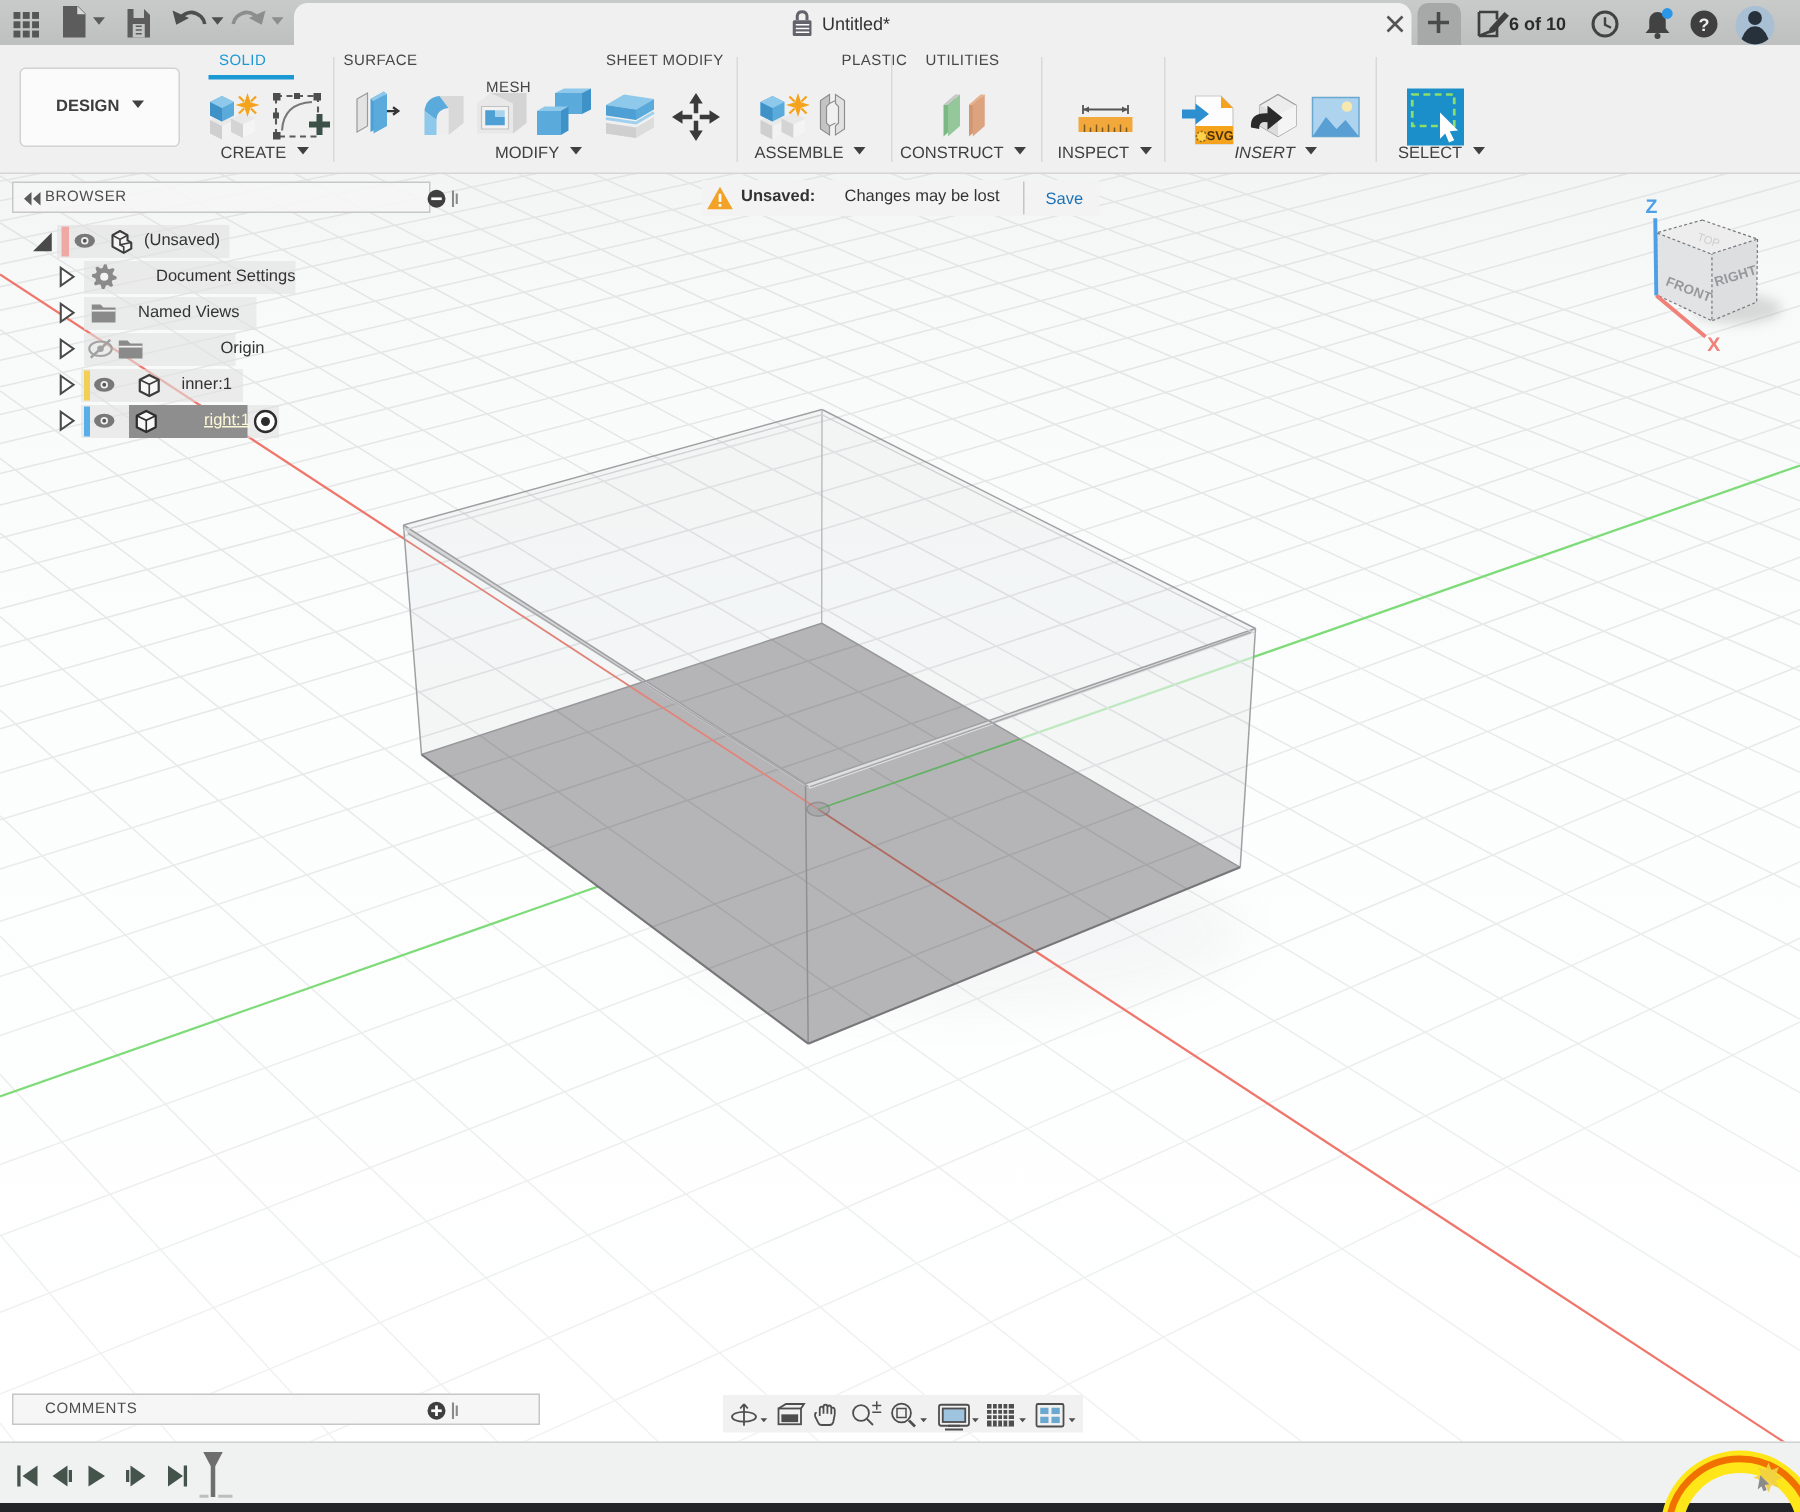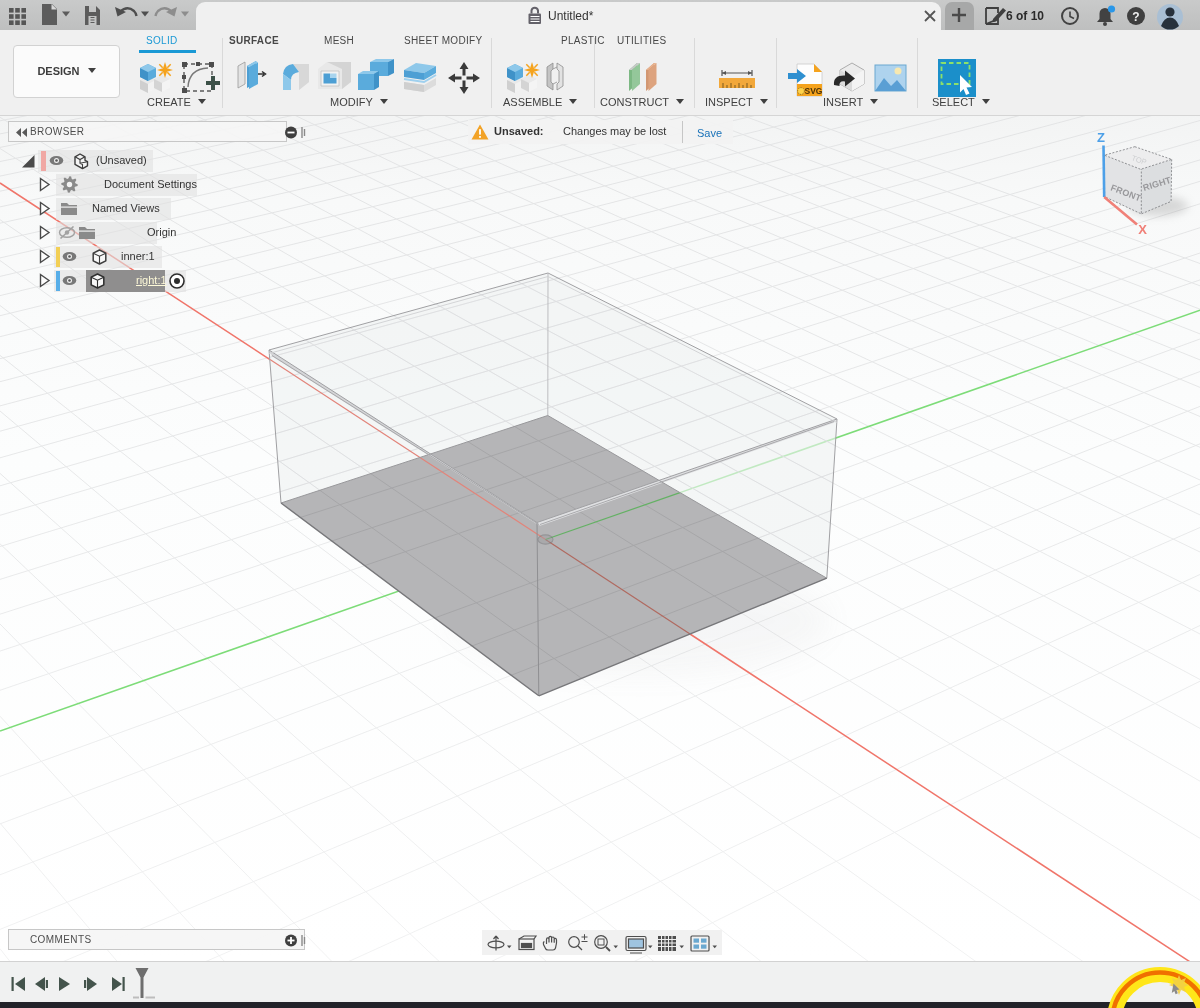--- a/index.html
+++ b/index.html
@@ -18,21 +18,21 @@
 #solidu { position:absolute; left:139px; top:20px; width:57px; height:3px; background:#1a99d5; }
 .grplabel { position:absolute; top:66px; font-size:11px; color:#404040; white-space:nowrap; }
 .grplabel .car { display:inline-block; margin-left:4px; vertical-align:2px; width:0; height:0; border-left:4px solid transparent; border-right:4px solid transparent; border-top:5px solid #404040; }
 .vsep { position:absolute; top:8px; height:70px; width:1px; background:#d9d9d9; }
 #designbtn { position:absolute; left:13px; top:15px; width:107px; height:53px; background:#fbfbfb; border:1px solid #d2d2d2; border-radius:4px; text-align:center; line-height:51px; font-size:11px; font-weight:bold; color:#3d3d3d; }
 #designbtn .car { display:inline-block; margin-left:5px; vertical-align:2px; width:0; height:0; border-left:4px solid transparent; border-right:4px solid transparent; border-top:5px solid #404040; }
 .ticon { position:absolute; top:28px; }
 
 .panelbar { position:absolute; height:21px; background:rgba(245,245,245,0.92); border:1px solid #c7c7c7; font-size:10px; color:#4d4d4d; }
 #browserbar { left:8px; top:121px; width:279px; }
-#commentsbar { left:8px; top:929px; width:297px; }
+#commentsbar { left:8px; top:929px; width:352px; }
 .panelbar .ptxt { position:absolute; left:21px; top:4px; letter-spacing:0.4px; }
 
 #btree { position:absolute; left:0; top:144px; width:320px; font-size:11px; color:#333; }
 .brow { position:absolute; height:22px; }
 .rowbg { position:absolute; top:0; height:22px; background:rgba(225,225,225,0.6); }
 .btxt { position:absolute; top:4px; white-space:nowrap; }
 
 #warnbar { position:absolute; left:468px; top:120px; width:265px; height:24px; background:rgba(242,242,242,0.95); font-size:12px; color:#333; }
 #warnbar .sep { position:absolute; left:214px; top:1px; width:1px; height:22px; background:#c6c6c6; }
 
@@ -110,31 +110,31 @@
   <path d="M1161 26 Q1164 17.5 1170 17.5 Q1176 17.5 1179 26 A13 13 0 0 1 1161 26 Z" fill="#27313c"></path>
  </svg>
  <div id="tabtitle">Untitled*</div>
  <div id="docnum">6 of 10</div>
 </div>
 
 <div id="toolbar">
  <div id="designbtn">DESIGN <span class="car"></span></div>
  <span class="tabname" style="left:146px;color:#1a99d5;">SOLID</span>
  <div id="solidu"></div>
- <span class="tabname" style="left:229px;font-weight:bold;">SURFACE</span>
- <span class="tabname" style="left:324px;">MESH</span>
+ <span class="tabname" style="left:229px;">SURFACE</span>
+ <span class="tabname" style="left:324px;margin-top:18px;">MESH</span>
  <span class="tabname" style="left:404px;">SHEET MODIFY</span>
  <span class="tabname" style="left:527px;margin-left:34px;">PLASTIC</span>
  <span class="tabname" style="left:617px;">UTILITIES</span>
  <span class="grplabel" style="left:147px;">CREATE <span class="car"></span></span>
  <span class="grplabel" style="left:330px;">MODIFY <span class="car"></span></span>
  <span class="grplabel" style="left:503px;">ASSEMBLE <span class="car"></span></span>
  <span class="grplabel" style="left:600px;">CONSTRUCT <span class="car"></span></span>
  <span class="grplabel" style="left:705px;">INSPECT <span class="car"></span></span>
- <span class="grplabel" style="left:823px;">INSERT <span class="car"></span></span>
+ <span class="grplabel" style="left:823px;font-style:italic;">INSERT <span class="car"></span></span>
  <span class="grplabel" style="left:932px;">SELECT <span class="car"></span></span>
  <div class="vsep" style="left:222px;"></div>
  <div class="vsep" style="left:491px;"></div>
  <div class="vsep" style="left:594px;"></div>
  <div class="vsep" style="left:694px;"></div>
  <div class="vsep" style="left:776px;"></div>
  <div class="vsep" style="left:917px;"></div>
  <svg class="ticon" width="1200" height="44" style="left:0">
   <defs>
    <g id="cubestar">

